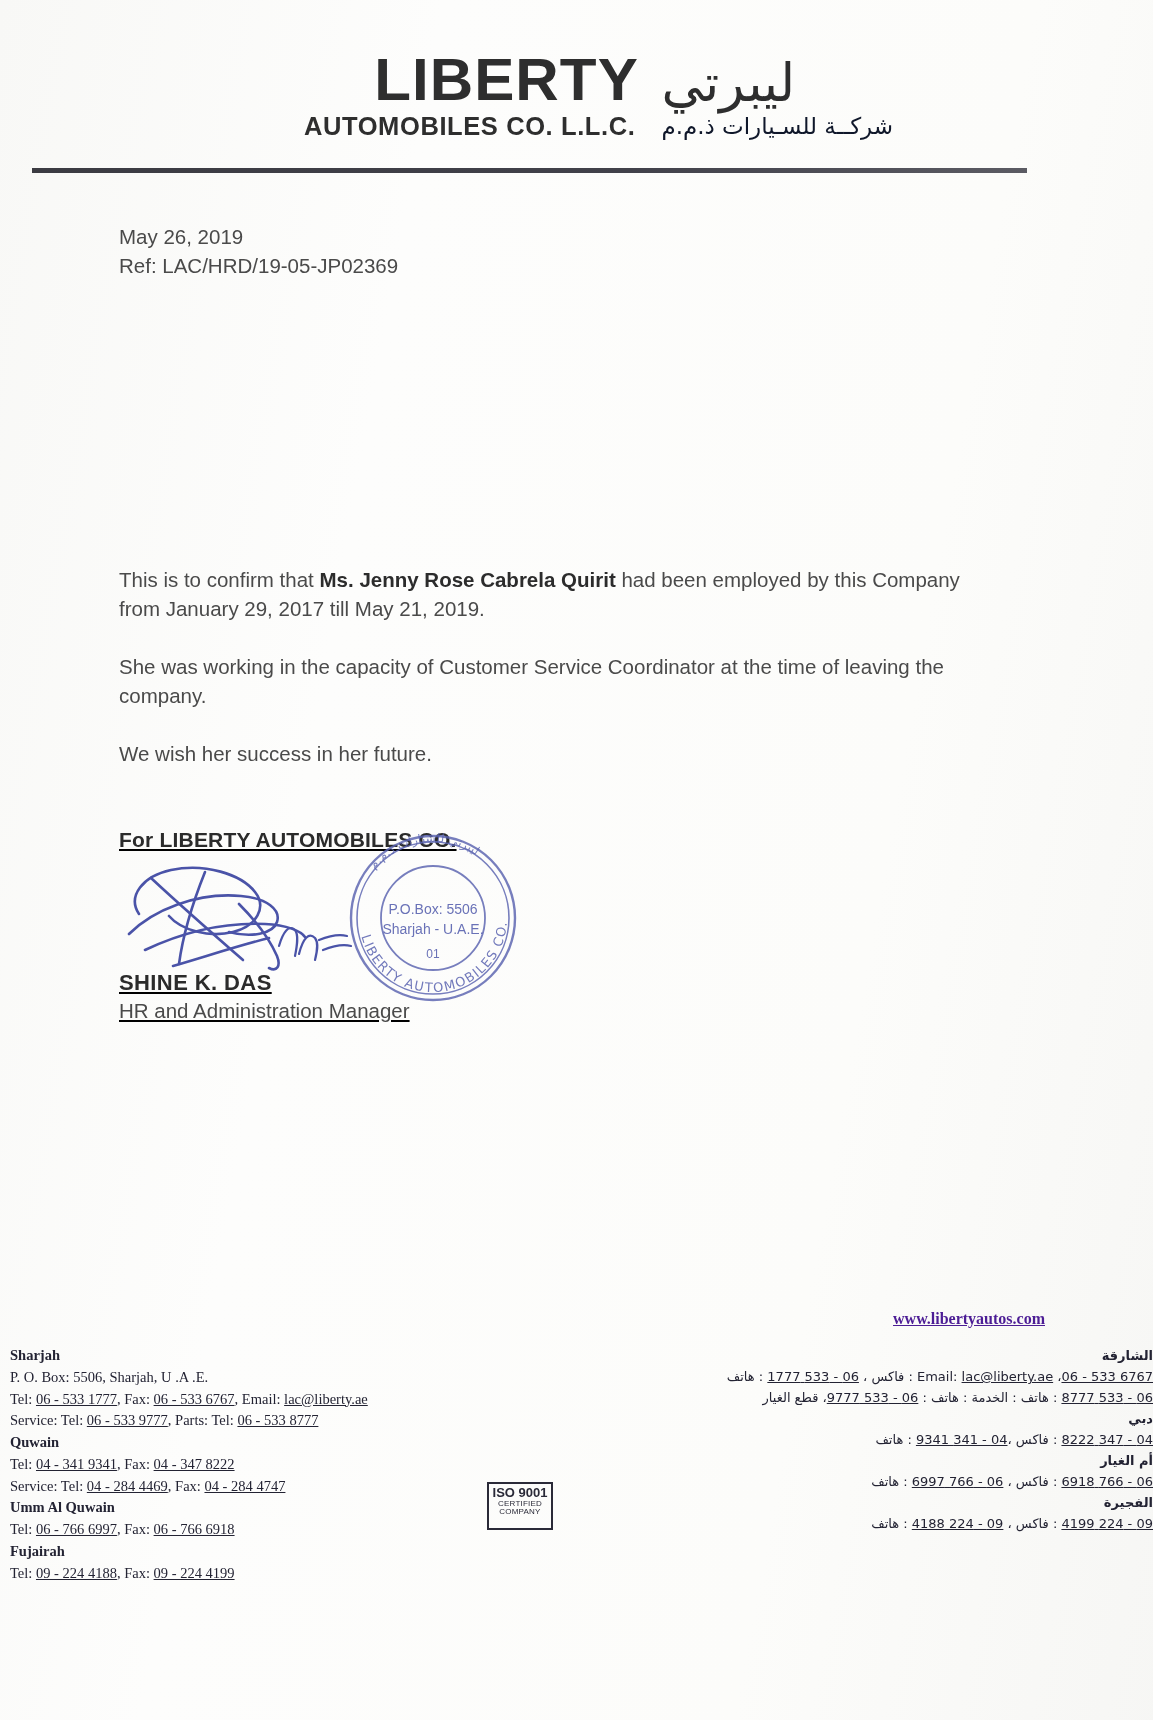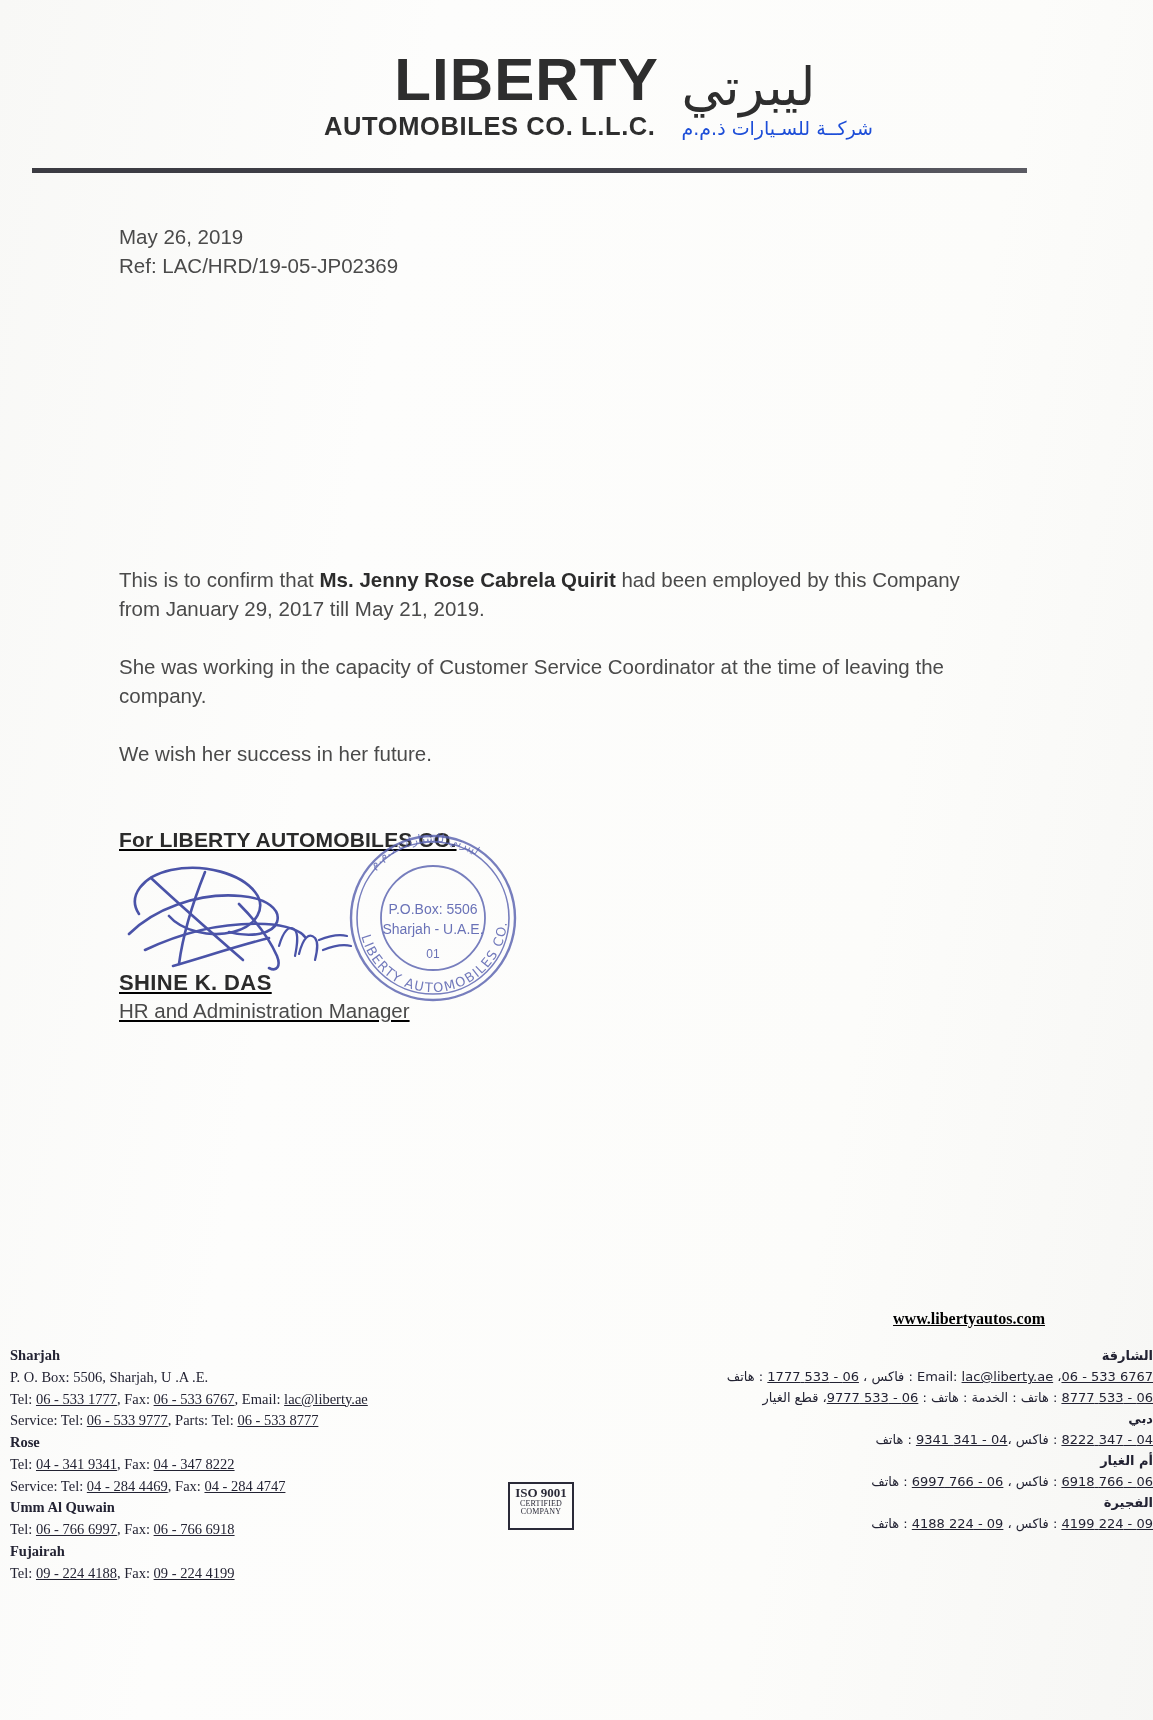--- a/index.html
+++ b/index.html
@@ -73,25 +73,25 @@
   }
   .lh-ar-main {
     font-family: "DejaVu Sans", sans-serif;
     font-size: 52px;
     line-height: 1.05;
     direction: rtl;
     color: #2e2e2e;
   }
   .lh-ar-sub {
     font-family: "DejaVu Sans", sans-serif;
-    font-size: 19px;
+    font-size: 23px;
     direction: rtl;
     letter-spacing: 1px;
     margin-top: 2px;
-    color: #1d4ed8;
+    color: #0f172a;
   }
   .header-rule {
     position: absolute;
     left: 32px;
     right: 150px;
     top: 168px;
     height: 5px;
     background: linear-gradient(90deg, #3b3b42 0%, #41414a 60%, #5b5b63 100%);
   }
 
@@ -185,21 +185,21 @@
   }
 
   
   .website {
     position: absolute;
     right: 132px;
     top: 1310px;
     font-family: "Liberation Serif", serif;
     font-weight: bold;
     font-size: 16px;
-    color: #000000;
+    color: #4c1d95;
     text-decoration: underline;
   }
   .footer {
     position: absolute;
     left: 0;
     right: 0;
     top: 1345px;
     height: 360px;
   }
   .foot-en {
@@ -229,27 +229,26 @@
   }
   .u { text-decoration: underline; }
 
   .iso {
     position: absolute;
     left: 487px;
     top: 1482px;
     width: 66px;
     height: 48px;
     border: 2px solid #2a2a38;
-    font-family: Liberation Serif, serif;
+    font-family: Liberation Sans, sans-serif;
     color: #2a2a38;
     text-align: center;
     line-height: 1.05;
     padding-top: 2px;
     box-sizing: border-box;
-    margin-left: 21px;
   }
   .iso .l1 { font-size: 13px; font-weight: bold; }
   .iso .l2 { font-size: 8px; letter-spacing: 0.2px; }
   .iso .l3 { font-size: 8px; letter-spacing: 0.2px; }
 </style>
 </head>
 <body>
 
 <div class="page">
   <div class="paper-tint"></div>
@@ -327,21 +326,21 @@
   </svg>
 
   <div class="website">www.libertyautos.com</div>
 
   <div class="footer">
     <div class="foot-en">
         <div class="city">Sharjah</div>
         <div>P. O.  Box: 5506, Sharjah, U .A .E.</div>
         <div>Tel: <span class="u">06 - 533  1777</span>, Fax: <span class="u">06 - 533  6767</span>, Email: <span class="u">lac@liberty.ae</span></div>
         <div>Service: Tel: <span class="u">06 - 533  9777</span>, Parts: Tel: <span class="u">06 - 533  8777</span></div>
-        <div class="city">Rose</div>
+        <div class="city">Quwain</div>
         <div>Tel: <span class="u">04 - 341  9341</span>, Fax: <span class="u">04 - 347 8222</span></div>
         <div>Service: Tel: <span class="u">04 - 284  4469</span>, Fax: <span class="u">04 - 284  4747</span></div>
         <div class="city">Umm Al Quwain</div>
         <div>Tel: <span class="u">06 - 766  6997</span>, Fax: <span class="u">06 - 766  6918</span></div>
         <div class="city">Fujairah</div>
         <div>Tel: <span class="u">09 - 224  4188</span>, Fax: <span class="u">09 - 224  4199</span></div>
       </div>
     <div class="foot-ar">
         <div class="city">الشارقة</div>
         <div>Email: <span class="u">lac@liberty.ae</span> ،<span class="u">06 - 533 6767</span> : فاكس ، <span class="u">06 - 533 1777</span> : هاتف</div>

